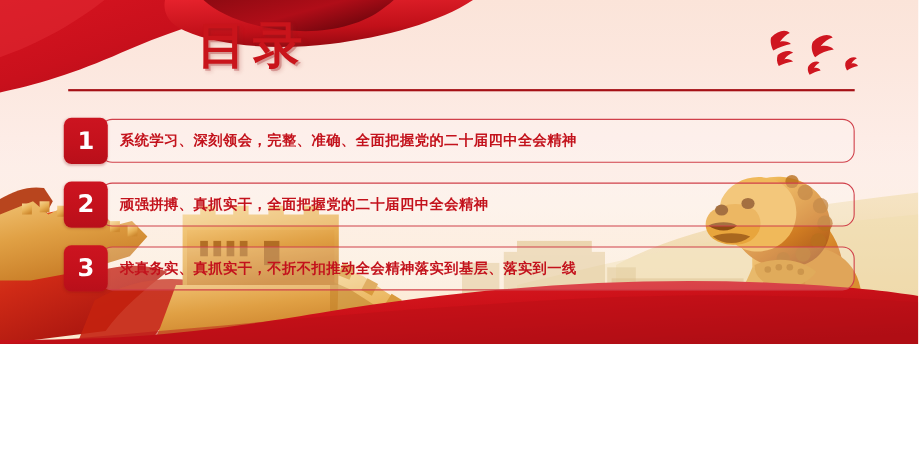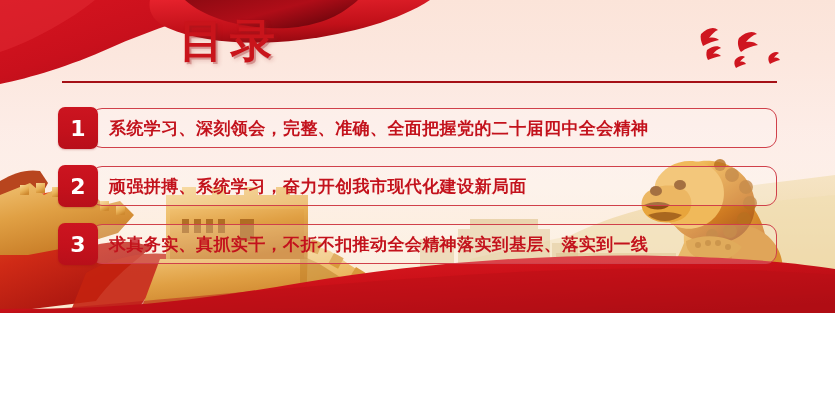--- a/index.html
+++ b/index.html
@@ -87,21 +87,21 @@
     background: rgba(255,255,255,0.20);
     display: flex;
     align-items: center;
     box-sizing: border-box;
   }
   .toc-text {
     padding-left: 17px;
     padding-right: 10px;
     font-family: Liberation Sans, sans-serif;
     font-weight: bold;
-    font-size: 17px;
+    font-size: 13px;
     letter-spacing: 0.4px;
     color: #c3121c;
     white-space: nowrap;
   }
 
   
   .birds {
     position: absolute;
     right: 38px; top: 22px;
     width: 110px; height: 52px;
@@ -160,21 +160,21 @@
     <div class="toc-row">
       <div class="toc-badge">1</div>
       <div class="toc-box">
         <span class="toc-text">系统学习、深刻领会，完整、准确、全面把握党的二十届四中全会精神</span>
       </div>
     </div>
 
     <div class="toc-row">
       <div class="toc-badge">2</div>
       <div class="toc-box">
-        <span class="toc-text">顽强拼搏、系统学习，奋力开创我市现代化建设新局面</span>
+        <span class="toc-text">顽强拼搏、真抓实干，全面把握党的二十届四中全会精神</span>
       </div>
     </div>
 
     <div class="toc-row">
       <div class="toc-badge">3</div>
       <div class="toc-box">
         <span class="toc-text">求真务实、真抓实干，不折不扣推动全会精神落实到基层、落实到一线</span>
       </div>
     </div>
 

